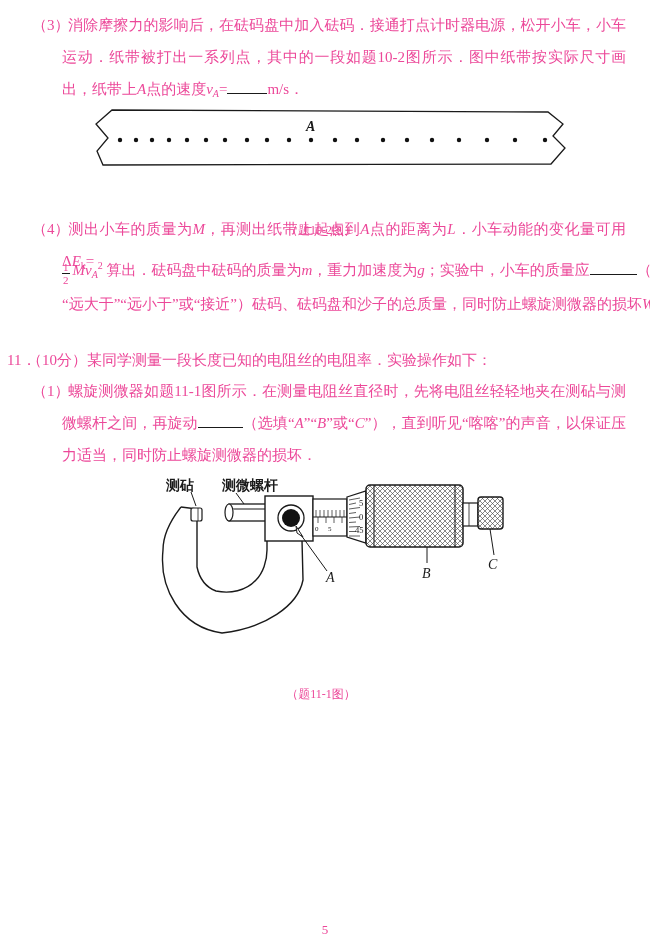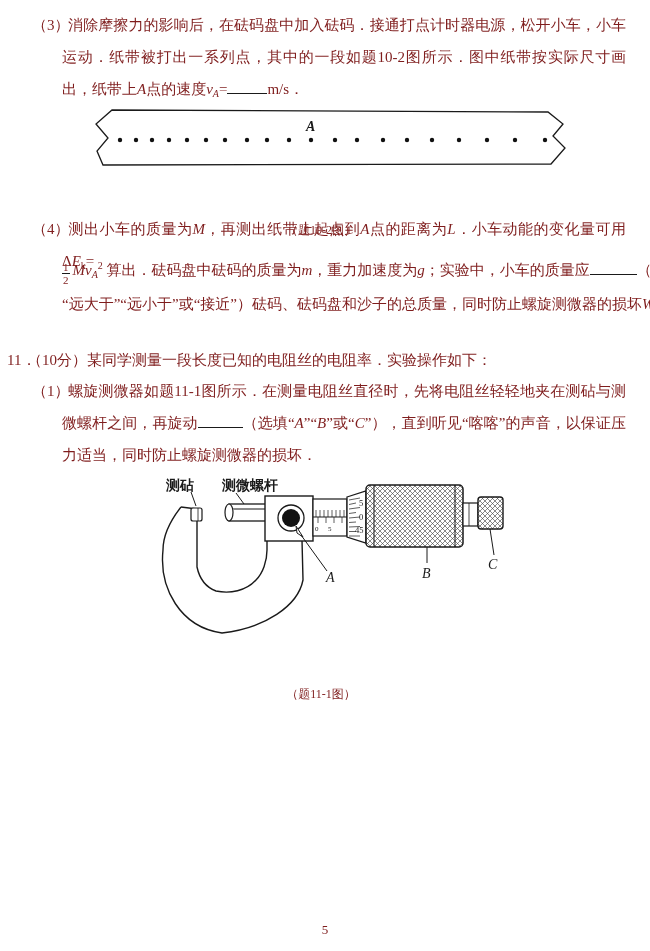--- a/index.html
+++ b/index.html
@@ -1,17 +1,17 @@
 <!DOCTYPE html>
 <html><head>
 <meta charset="utf-8">
 <style>
   html,body{margin:0;padding:0;background:#9a9a9a;}
   .page{position:relative;width:650px;height:951px;margin:0 auto;background:#ffffff;
-        font-family:"Liberation Serif","DejaVu Serif",serif;color:#7f1d1d;overflow:hidden;}
+        font-family:"Liberation Serif","DejaVu Serif",serif;color:#ec4899;overflow:hidden;}
   .para{position:absolute;left:0;width:650px;box-sizing:border-box;padding:0 24px 0 62px;
         font-size:15px;line-height:32px;text-indent:-30px;text-align:justify;}
   .hline{position:absolute;left:62px;font-size:15px;line-height:32px;white-space:nowrap;}
   .marker{display:inline-block;width:36px;text-indent:0;}
   .m11{display:inline-block;width:20px;text-indent:0;}
   .it{font-style:italic;}
   .sb{font-size:10px;vertical-align:-3px;}
   .sp{font-size:10px;vertical-align:6px;}
   .blank{display:inline-block;height:15px;border-bottom:1px solid #1a1a1a;}
   .frac{display:inline-block;text-align:center;vertical-align:-9px;margin-right:3px;line-height:normal;}

